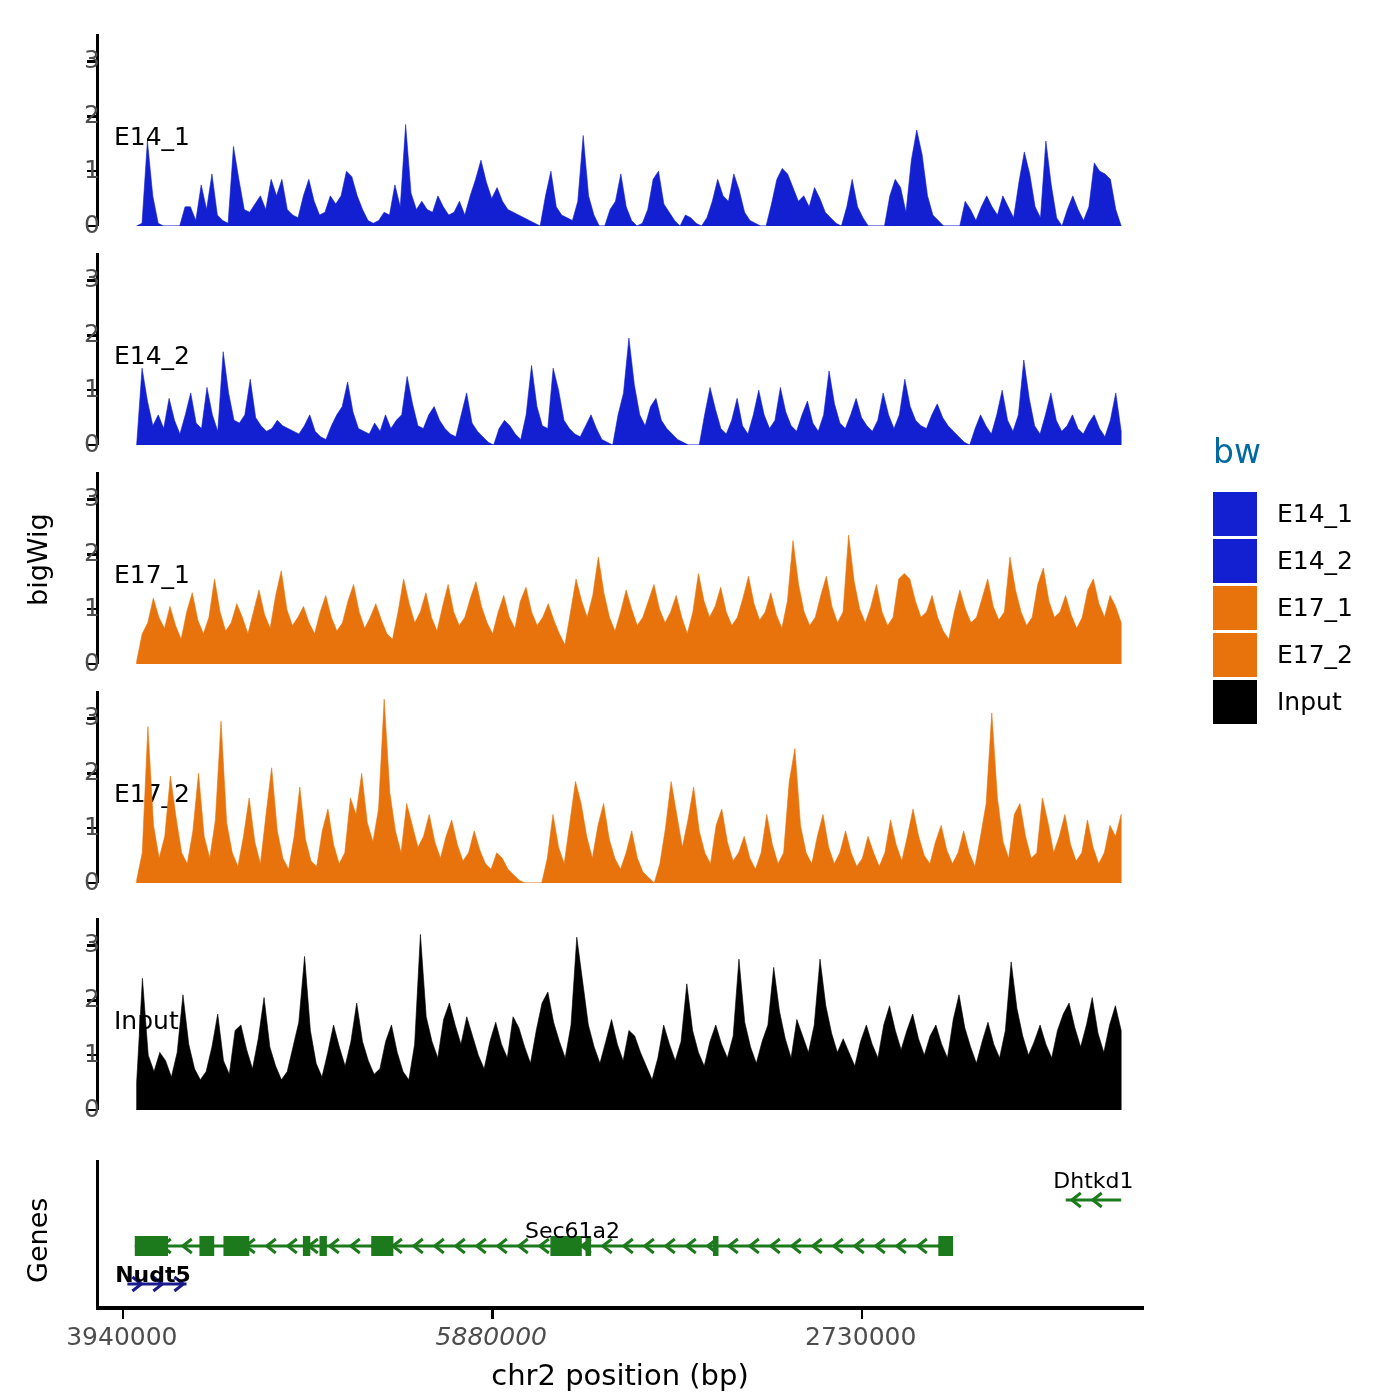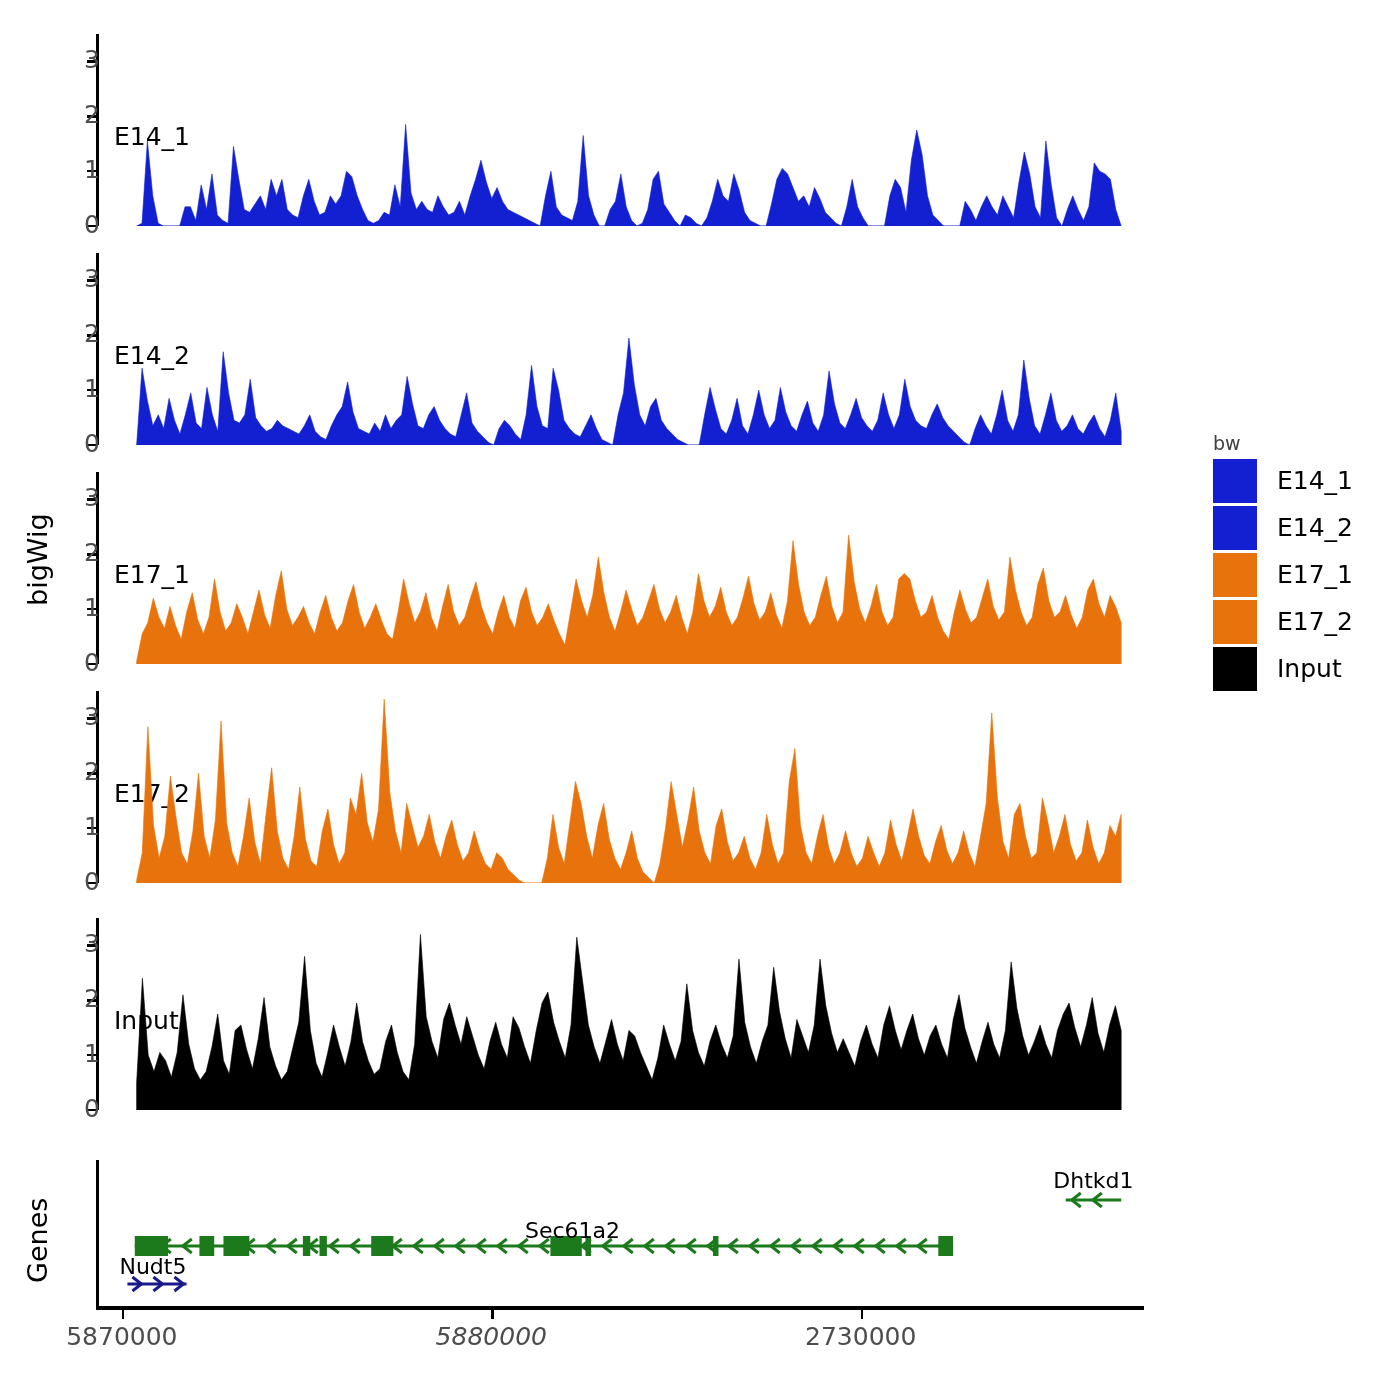--- a/index.html
+++ b/index.html
@@ -37,21 +37,21 @@
   #xaxis{position:absolute;left:96px;top:1306px;width:1048px;height:4px;
       background:#000;}
   .xtick{position:absolute;top:1306px;width:2.5px;height:13px;background:#000;}
   .xticklab{position:absolute;top:1322px;font-size:25px;color:#4d4d4d;
       transform:translateX(-50%);white-space:nowrap;}
   #xlab{position:absolute;top:1358px;left:96px;width:1048px;text-align:center;
       font-size:29px;color:#000;}
 
   
   #legend{position:absolute;left:1213px;top:432px;width:180px;}
-  #legend-title{font-size:19px;color:#404040;margin-bottom:4px;}
+  #legend-title{font-size:33px;color:#0369a1;margin-bottom:20px;}
   .legend-row{display:flex;align-items:center;height:45px;margin-bottom:2px;}
   .legend-key{width:44px;height:44px;flex:0 0 44px;}
   .legend-lab{font-size:25px;color:#000;margin-left:20px;white-space:nowrap;}
 </style>
 </head>
 <body>
 
 <div id="root">
 
   <div class="axis-title-v" id="bigwig-title">bigWig</div>
@@ -198,33 +198,34 @@
         <g>
           <line x1="31.401943462897524" y1="124" x2="90.51148409893993" y2="124" stroke="#1A1A8C" stroke-width="3.2"></line>
           <polyline points="36.40194346289752,117 45.40194346289752,124 36.40194346289752,131" fill="none" stroke="#1A1A8C" stroke-width="3"></polyline>
           <polyline points="57.40194346289752,117 66.40194346289752,124 57.40194346289752,131" fill="none" stroke="#1A1A8C" stroke-width="3"></polyline>
           <polyline points="78.40194346289752,117 87.40194346289752,124 78.40194346289752,131" fill="none" stroke="#1A1A8C" stroke-width="3"></polyline>
         </g>
       </svg>
     <div id="gene-labels">
         <div class="gene-label" style="left: 997.473px; top: 8px; transform: translateX(-50%); color: rgb(0, 0, 0); text-align: center;">Dhtkd1</div>
         <div class="gene-label" style="left: 476.571px; top: 58px; transform: translateX(-50%); color: rgb(0, 0, 0);">Sec61a2</div>
-        <div class="gene-label" style="left: 56.9567px; top: 94px; transform: translateX(-50%); color: rgb(0, 0, 0);">Nudt5</div>
+        <div class="gene-label" style="left: 56.9567px; top: 102px; transform: translateX(-50%); color: rgb(0, 0, 0); font-weight: bold;">Nudt5</div>
       </div>
   </div>
 
   <div id="xaxis"></div>
   <div id="xticks">
       <div class="xtick" style="left: 121.86px;"></div>
-      <div class="xticklab" style="left: 121.86px;">5870000</div>
+      <div class="xticklab" style="left: 121.86px;">3940000</div>
       <div class="xtick" style="left: 491.295px;"></div>
       <div class="xticklab" style="left: 491.295px; font-style: italic;">5880000</div>
       <div class="xtick" style="left: 860.73px;"></div>
       <div class="xticklab" style="left: 860.73px;">2730000</div>
     </div>
+  <div id="xlab">chr2 position (bp)</div>
 
   <div id="legend">
     <div id="legend-title">bw</div>
     <div id="legend-rows">
         <div class="legend-row">
           <div class="legend-key" style="background:#1220D2"></div>
           <div class="legend-lab">E14_1</div>
         </div>
         <div class="legend-row">
           <div class="legend-key" style="background:#1220D2"></div>

